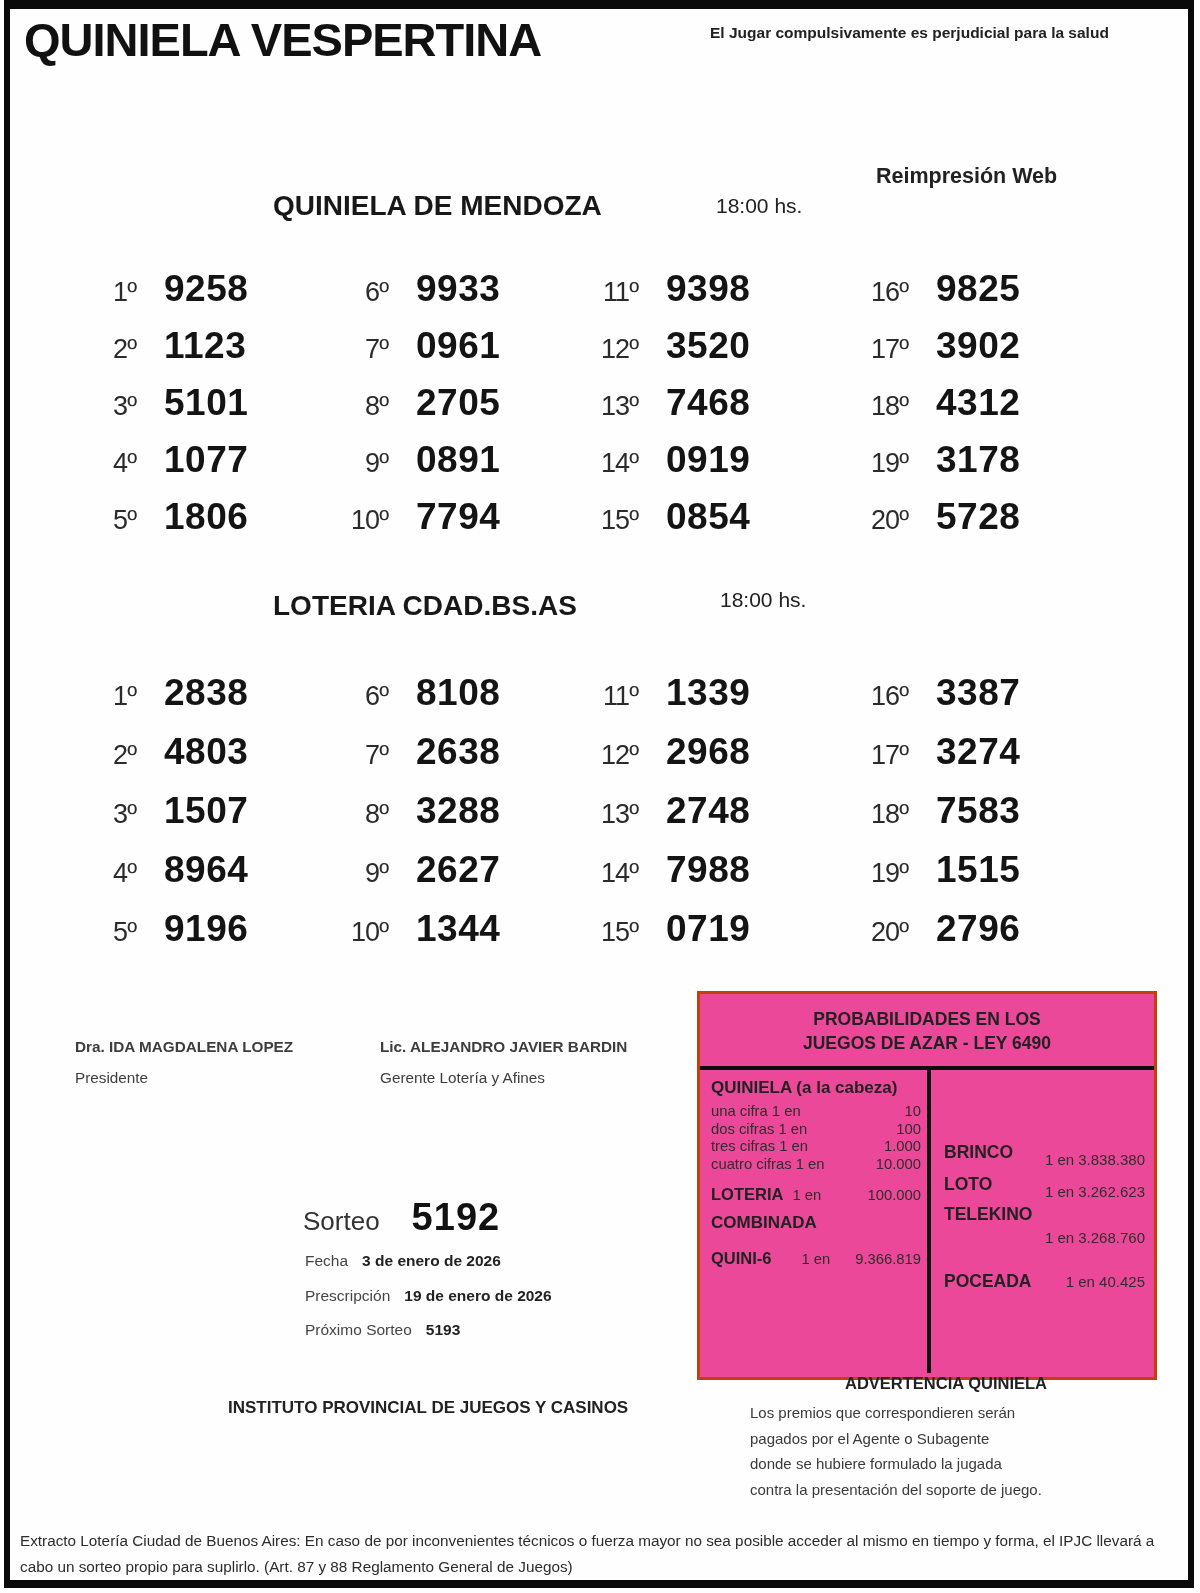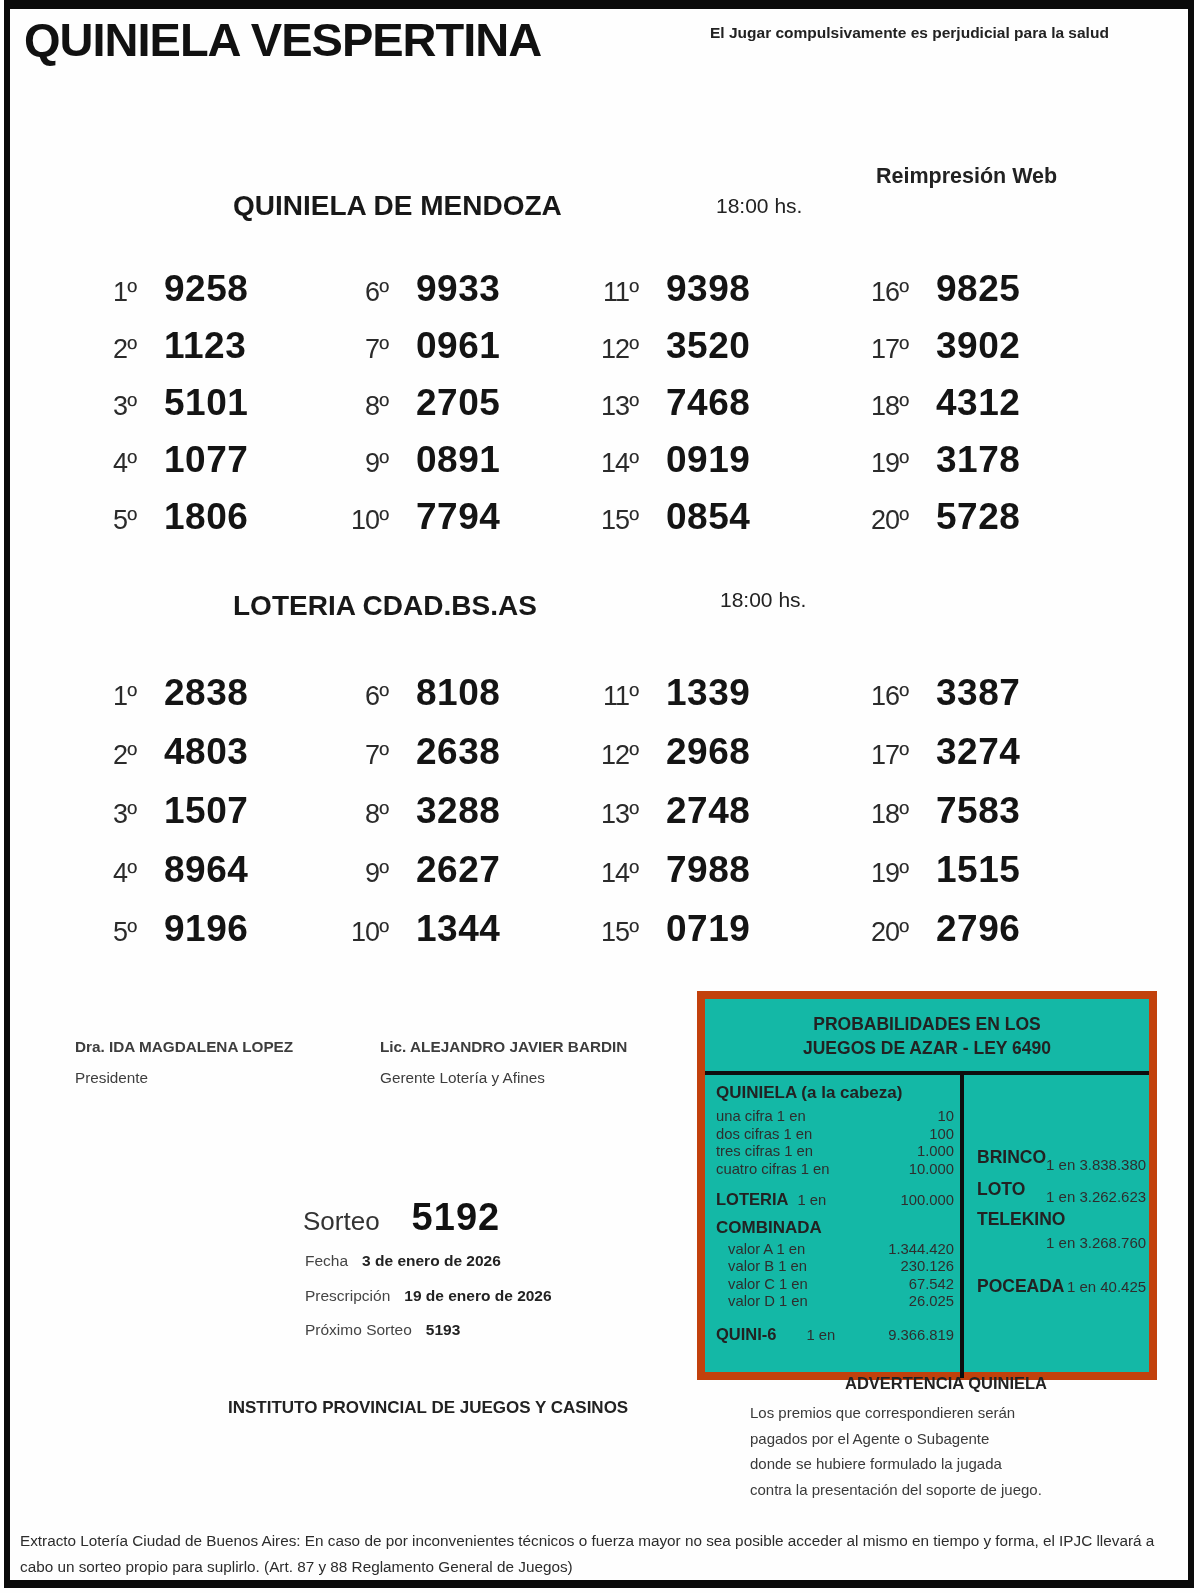--- a/index.html
+++ b/index.html
@@ -24,21 +24,21 @@
     white-space:nowrap;
   }
   .health{
     left:710px;top:24px;width:450px;
     font-size:15.5px;font-weight:bold;color:#222;
   }
   .reprint{
     left:876px;top:164px;
     font-size:21.5px;font-weight:bold;color:#222;
   }
-  .sec-title{font-size:28px;font-weight:bold;color:#181818;white-space:nowrap;}
+  .sec-title{font-size:28px;font-weight:bold;color:#181818;white-space:nowrap;margin-left:40px;}
   .sec-time{font-size:21px;font-weight:normal;color:#222;white-space:nowrap;}
   .grid{
     display:flex;
   }
   .gcol{display:flex;flex-direction:column;}
   .gcol.c1{width:252px;}
   .gcol.c2{width:250px;}
   .gcol.c3{width:270px;}
   .gcol.c4{width:228px;}
   .grid1 .cell{margin-bottom:19px;}
@@ -57,31 +57,31 @@
   .off-name{font-weight:bold;white-space:nowrap;}
   .off-role{margin-top:13px;}
   .sorteo-line{display:flex;align-items:baseline;}
   .sorteo-word{font-size:26px;color:#333;}
   .sorteo-num{font-size:38px;font-weight:bold;color:#111;margin-left:32px;letter-spacing:1px;}
   .draw-row{font-size:15.5px;color:#333;display:flex;}
   .draw-row .lbl{color:#444;}
   .draw-row .val{font-weight:bold;color:#222;margin-left:14px;}
   .prob-box{
     left:697px;top:991px;width:460px;height:389px;
-    border:8px solid #c2410c;box-sizing:border-box;
-    background:#14b8a6;
+    border:3px solid #c2410c;box-sizing:border-box;
+    background:#ec4899;
   }
   .prob-head{
     text-align:center;padding:13px 4px 11px;
     border-bottom:4px solid #0e0e0e;
     font-size:17.5px;font-weight:bold;color:#222;line-height:24px;
   }
   .prob-body{display:flex;height:303px;}
   .prob-left{
-    width:259px;flex:none;box-sizing:border-box;
+    width:231px;flex:none;box-sizing:border-box;
     border-right:4px solid #0e0e0e;
     padding:8px 6px 6px 11px;
   }
   .prob-right{flex:1;padding:0 9px 0 13px;}
   .p-h{font-size:17px;font-weight:bold;color:#222;}
   .p-row{display:flex;justify-content:space-between;font-size:14.8px;color:#2e2e2e;margin:1.5px 0;}
   .p-row .v{text-align:right;}
   .loteria-row{display:flex;align-items:baseline;margin-top:13px;font-size:14.8px;color:#2e2e2e;}
   .loteria-row .b{font-size:16.5px;font-weight:bold;color:#222;}
   .loteria-row .mid{margin-left:9px;}
@@ -406,42 +406,20 @@
               <span>cuatro cifras 1 en</span>
               <span class="v">10.000</span>
             </div>
           </div>
         <div class="loteria-row">
           <span class="b">LOTERIA</span>
           <span class="mid">1 en</span>
           <span class="v">100.000</span>
         </div>
         <div class="p-h combinada-h">COMBINADA</div>
-        <div class="valores">
-
-            <div class="p-row">
-              <span>valor A 1 en</span>
-              <span class="v">1.344.420</span>
-            </div>
-
-            <div class="p-row">
-              <span>valor B 1 en</span>
-              <span class="v">230.126</span>
-            </div>
-
-            <div class="p-row">
-              <span>valor C 1 en</span>
-              <span class="v">67.542</span>
-            </div>
-
-            <div class="p-row">
-              <span>valor D 1 en</span>
-              <span class="v">26.025</span>
-            </div>
-          </div>
         <div class="quini-row">
           <span class="b">QUINI-6</span>
           <span class="mid">1 en</span>
           <span class="v">9.366.819</span>
         </div>
       </div>
       <div class="prob-right">
         <div class="game-row brinco-row">
           <span class="game-name">BRINCO</span>
           <span class="game-val">1 en 3.838.380</span>

